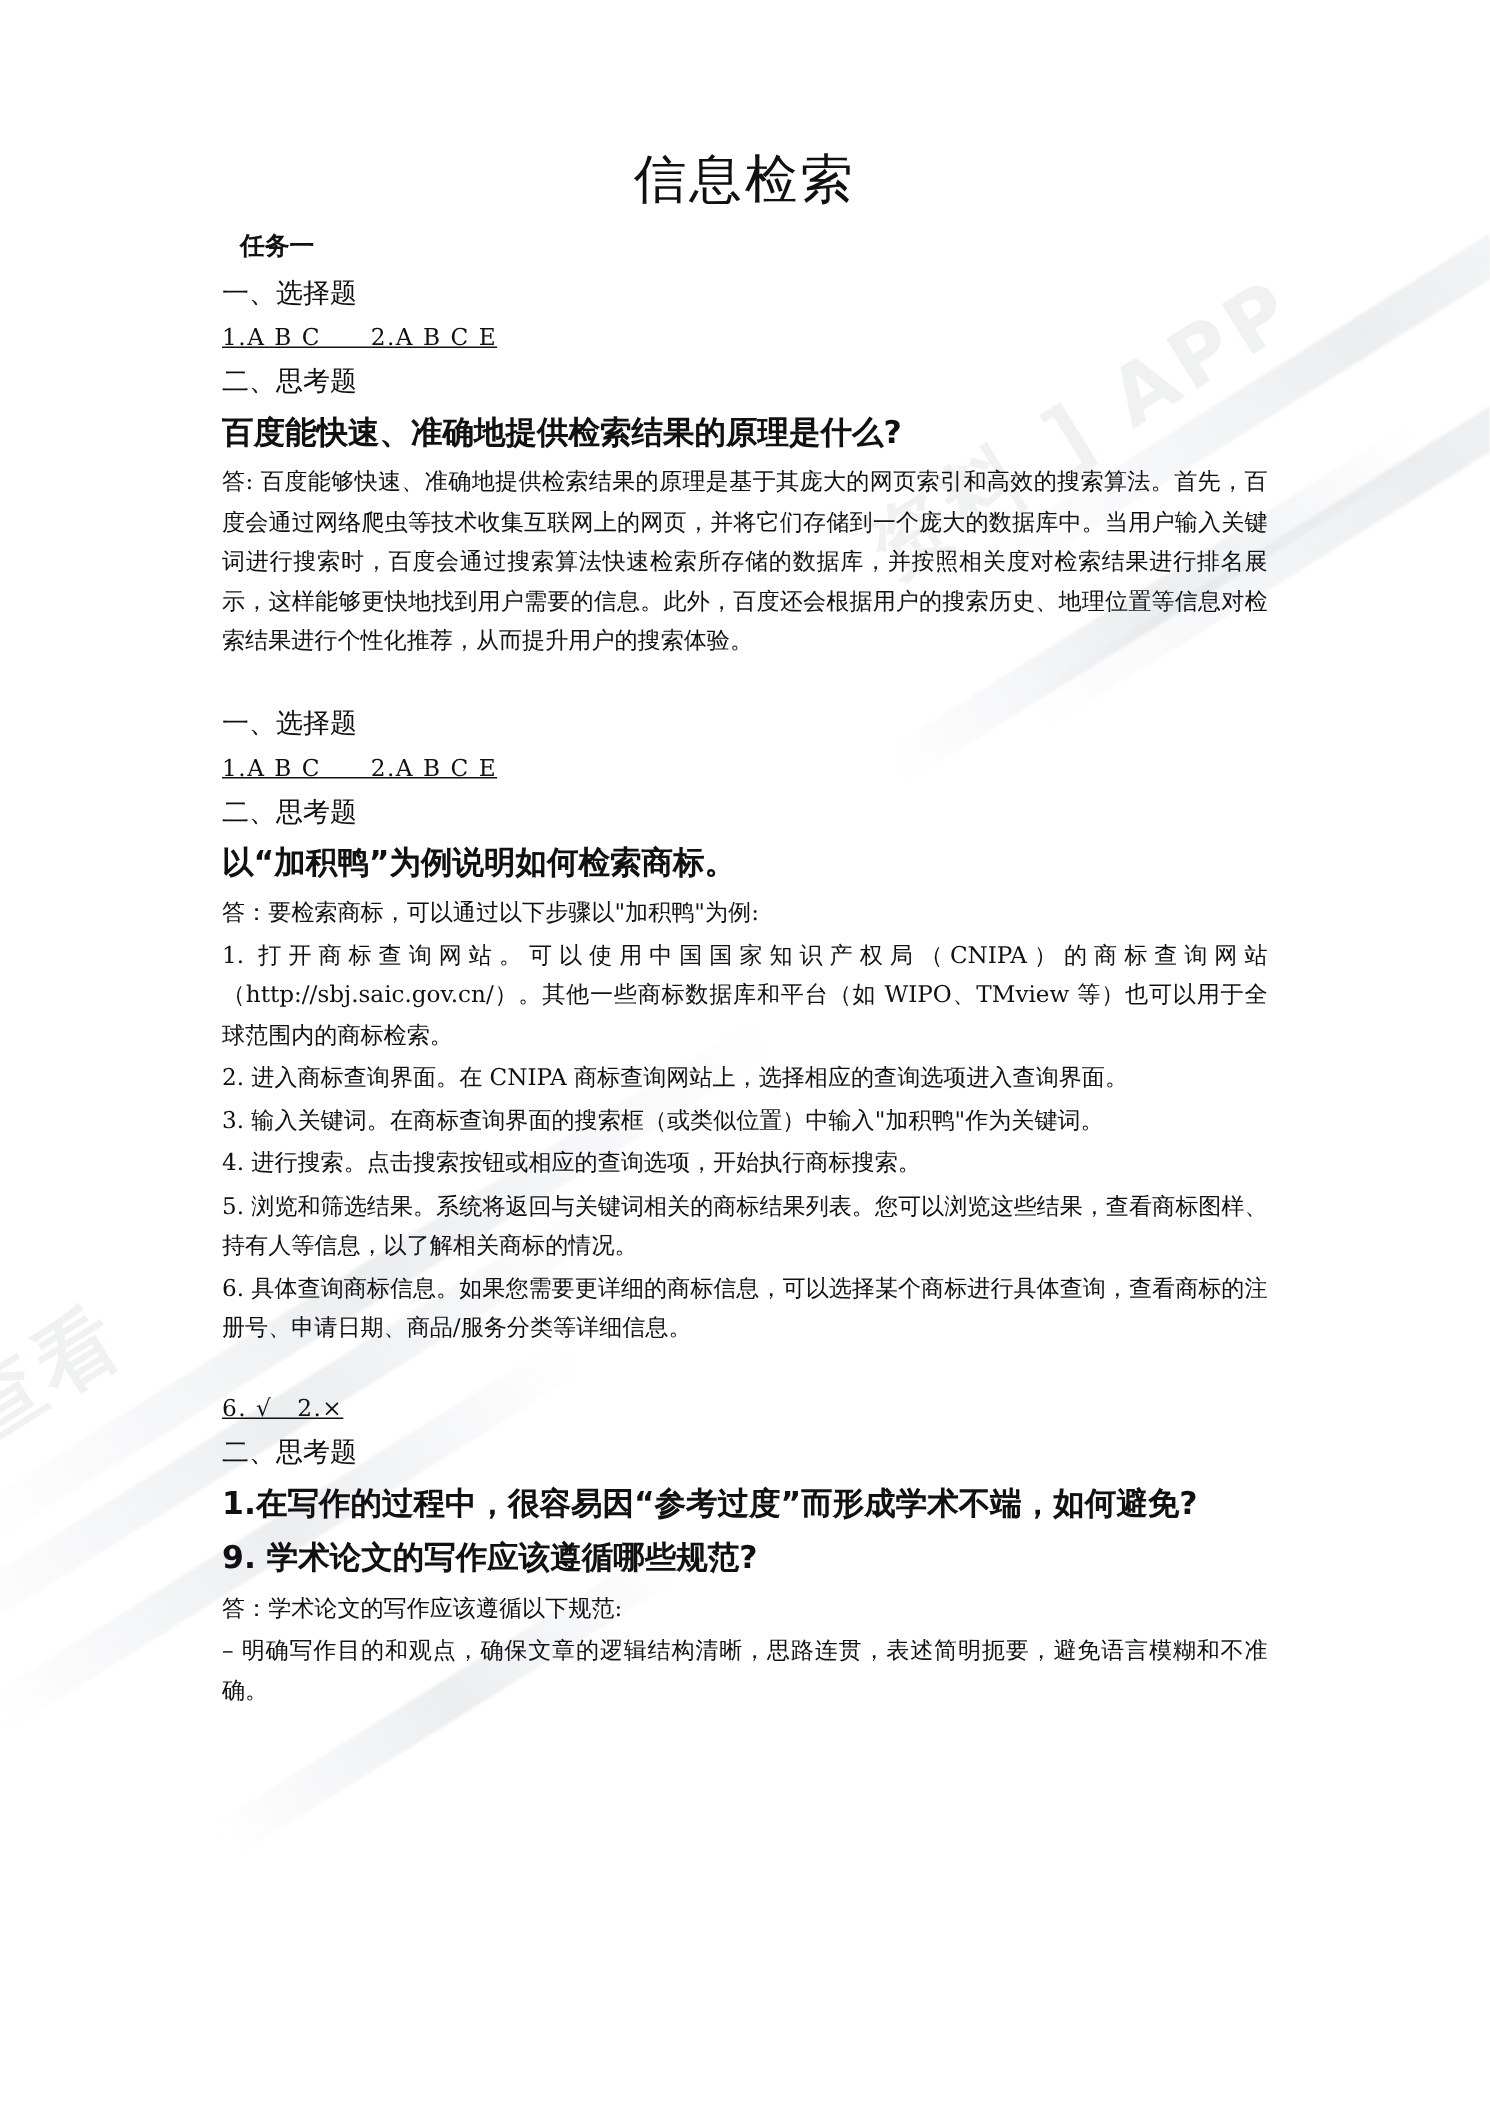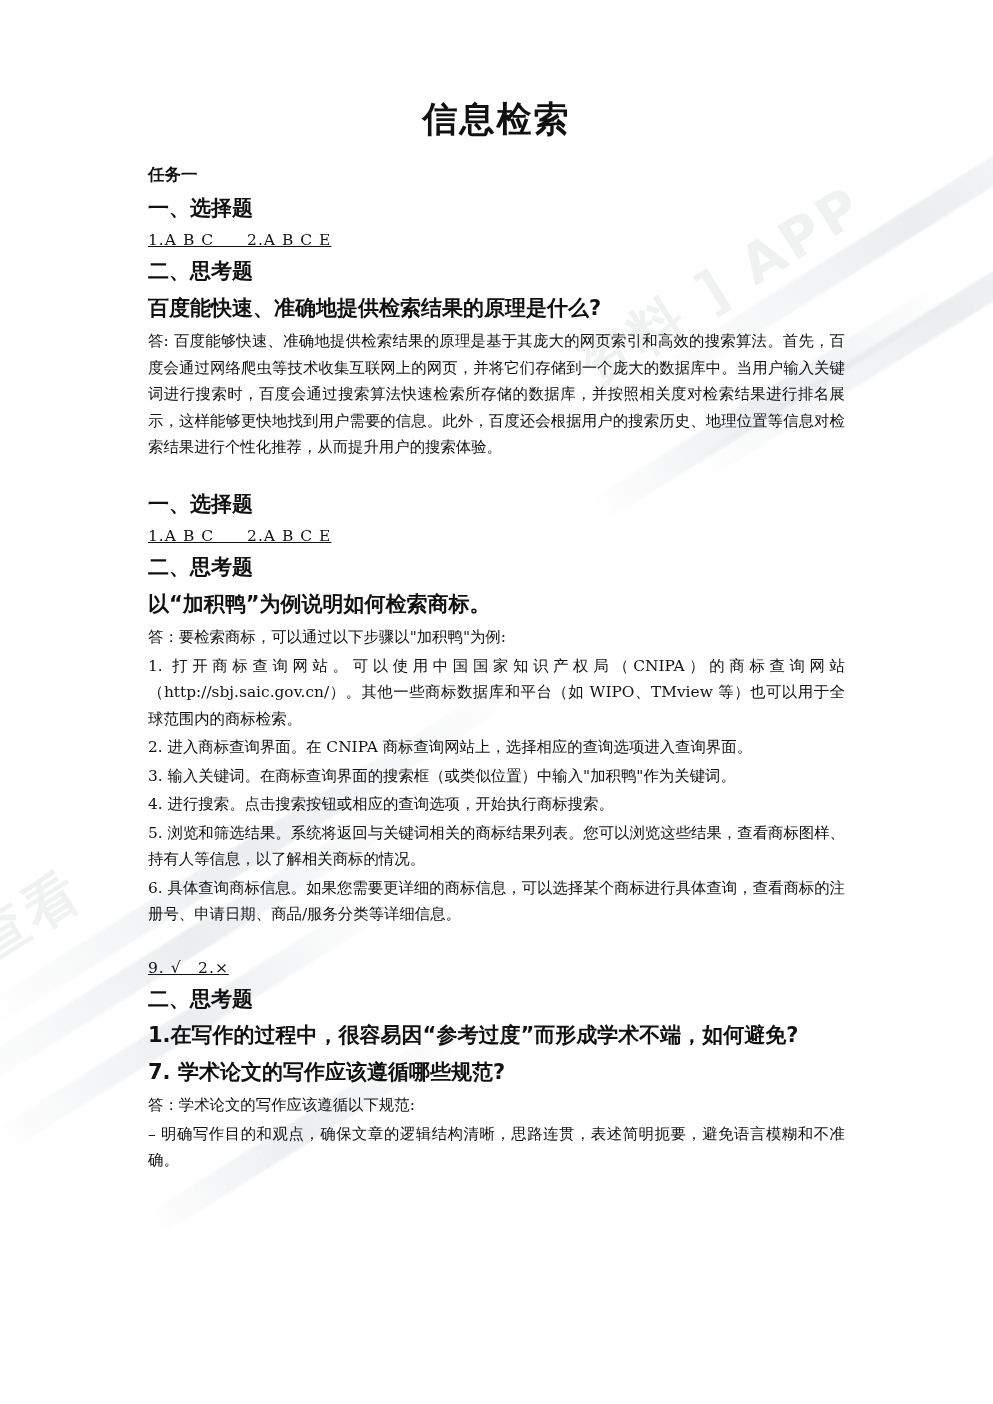--- a/index.html
+++ b/index.html
@@ -59,34 +59,34 @@
   .s7 { top: 1120px; left: 120px; width: 360px; }
 
   .content {
     position: relative;
     z-index: 1;
   }
 
   h1.doc-title {
     font-family: "DejaVu Sans", sans-serif;
     font-size: 35px;
-    font-weight: bold;
+    font-weight: normal;
     text-align: center;
-    margin: 0 0 20px 0;
+    margin: 0 0 9px 0;
     letter-spacing: 2px;
   }
   .sec-head {
     font-size: 16.5px;
     font-weight: bold;
-    margin: 0 0 5px 0;
+    margin: 0 0 5px 12px;
     line-height: 1.5;
   }
   .sub-head {
-    font-size: 21px;
-    font-weight: bold;
+    font-size: 18px;
+    font-weight: normal;
     margin: 0 0 4px 0;
     line-height: 1.5;
   }
   .answer-line {
     font-family: "DejaVu Serif", serif;
     font-size: 15.5px;
     margin: 0 0 4px 0;
     line-height: 1.55;
     letter-spacing: 1px;
     text-decoration: underline;
@@ -158,22 +158,22 @@
       <p class="para list-item">2.  进入商标查询界面。在 CNIPA 商标查询网站上，选择相应的查询选项进入查询界面。</p>
       <p class="para list-item">3.  输入关键词。在商标查询界面的搜索框（或类似位置）中输入"加积鸭"作为关键词。</p>
       <p class="para list-item">4.  进行搜索。点击搜索按钮或相应的查询选项，开始执行商标搜索。</p>
       <p class="para list-item">5.  浏览和筛选结果。系统将返回与关键词相关的商标结果列表。您可以浏览这些结果，查看商标图样、持有人等信息，以了解相关商标的情况。</p>
       <p class="para list-item">6.  具体查询商标信息。如果您需要更详细的商标信息，可以选择某个商标进行具体查询，查看商标的注册号、申请日期、商品/服务分类等详细信息。</p>
     </div>
 
     <div class="spacer"></div>
 
     <div>
-      <div class="answer-line">9. √　2.×</div>
+      <div class="answer-line">6. √　2.×</div>
       <div class="sub-head">二、思考题</div>
       <div class="q-bold">1.在写作的过程中，很容易因“参考过度”而形成学术不端，如何避免?</div>
-      <div class="q-bold">7. 学术论文的写作应该遵循哪些规范?</div>
+      <div class="q-bold">9. 学术论文的写作应该遵循哪些规范?</div>
       <p class="para">答：学术论文的写作应该遵循以下规范:</p>
       <p class="para">–  明确写作目的和观点，确保文章的逻辑结构清晰，思路连贯，表述简明扼要，避免语言模糊和不准确。</p>
     </div>
 
   </div>
 </div>
 
 </body></html>

